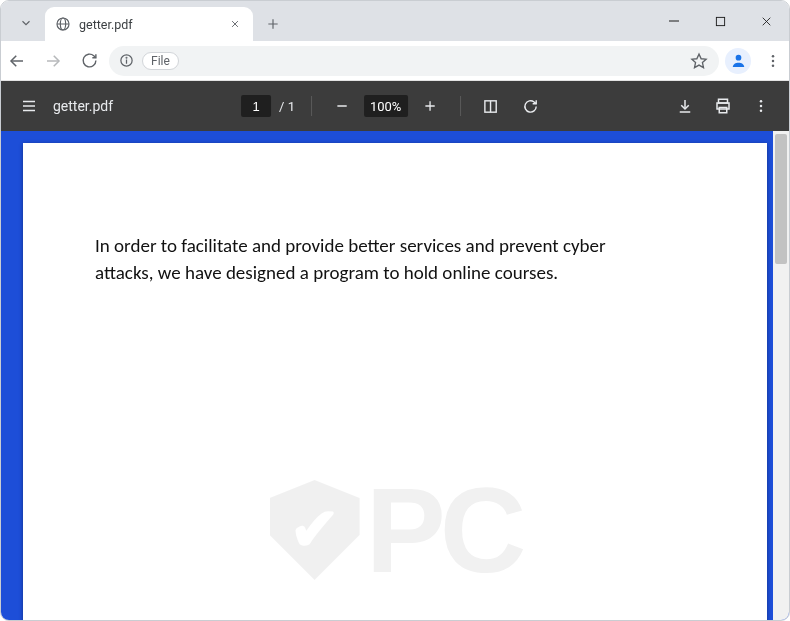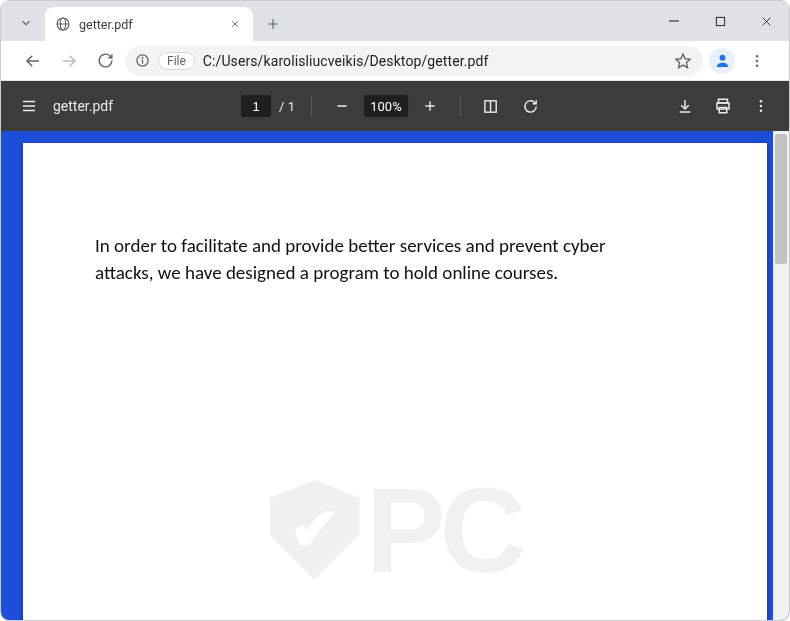--- a/index.html
+++ b/index.html
@@ -62,21 +62,21 @@
     width: 46px;
     display: flex; align-items: center; justify-content: center;
     cursor: pointer;
   }
   
   .addrbar {
     height: 40px;
     background: #fff;
     display: flex;
     align-items: center;
-    padding: 0 16px;
+    padding: 0 0;
     gap: 4px;
     border-bottom: 1px solid #e3e3e3;
   }
   .nav-btn {
     width: 32px; height: 32px;
     border-radius: 50%;
     display: flex; align-items: center; justify-content: center;
     cursor: pointer;
   }
   .addr-input {
@@ -141,21 +141,21 @@
   .divider { width:1px; height: 20px; background: #5a5a5a; margin: 0 8px;}
   .zoom-box {
     height: 22px;
     background: #1f1f1f;
     color: #fff;
     font-size: 13px;
     border-radius: 2px;
     padding: 0 6px;
     display: flex; align-items: center;
     min-width: 44px;
-    justify-content: center;
+    justify-content: flex-start;
   }
   .right-tools { display:flex; align-items:center; gap:2px;}
   
   .viewer {
     position: relative;
     background: #1d4ed8;
     height: calc(621px - 40px - 40px - 50px - 1px);
     display: flex;
     justify-content: center;
     overflow: hidden;
@@ -289,21 +289,20 @@
     <span>
       <svg width="15" height="15" viewBox="0 0 24 24" fill="none" stroke="#5f6368" stroke-width="2">
           <circle cx="12" cy="12" r="9"></circle>
           <line x1="12" y1="10.5" x2="12" y2="17"></line>
           <circle cx="12" cy="7.5" r="0.6" fill="#5f6368"></circle>
         </svg>
     </span>
     <span class="file-chip">
       <span>File</span>
     </span>
-    <span class="addr-text">C:/Users/karolisliucveikis/Desktop/getter.pdf</span>
     <span class="addr-right">
       <span class="star">
         <svg width="18" height="18" viewBox="0 0 24 24" fill="none" stroke="#5f6368" stroke-width="1.8">
             <polygon points="12 2.8 14.9 9 21.5 9.6 16.6 14.1 18 20.8 12 17.4 6 20.8 7.4 14.1 2.5 9.6 9.1 9"></polygon>
           </svg>
       </span>
     </span>
   </div>
   <div class="profile">
     <svg width="17" height="17" viewBox="0 0 24 24" fill="#1a73e8">

